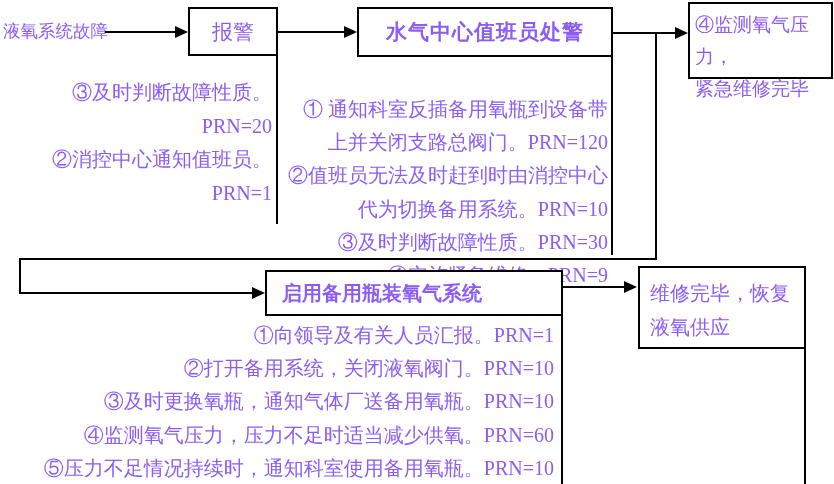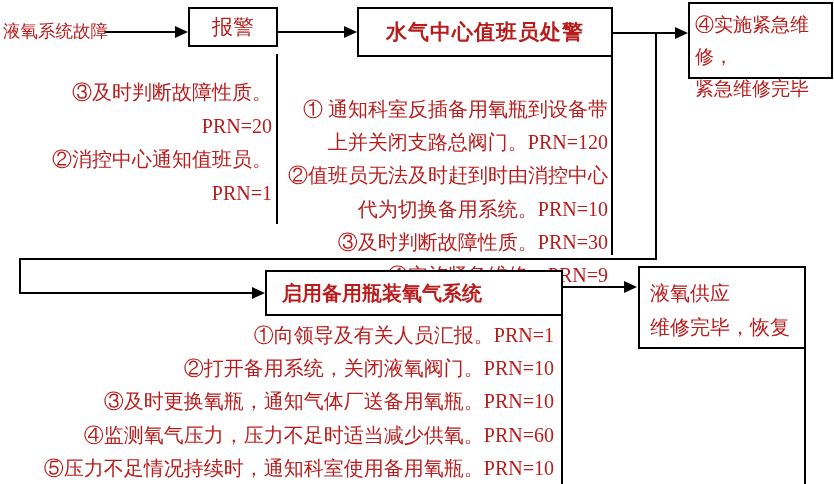--- a/index.html
+++ b/index.html
@@ -2,21 +2,21 @@
 <html><head>
 <meta charset="utf-8">
 <style>
   html, body { margin: 0; padding: 0; background: #ffffff; }
   #stage {
     position: relative;
     width: 834px;
     height: 484px;
     background: #ffffff;
     font-family: "Liberation Serif", "DejaVu Serif", serif;
-    color: #b91c1c;
+    color: #8b5cf6;
     overflow: hidden;
   }
   .box {
     position: absolute;
     box-sizing: border-box;
     border: 2px solid #000000;
     background: #ffffff;
     display: flex;
     align-items: center;
   }
@@ -44,40 +44,40 @@
 
 <div id="stage">
 
   <div class="label" style="position:absolute; left:3px; top:19px; font-size:17.5px;">液氧系统故障</div>
 
   <div>
     <div class="hline" style="left:105px; top:31px; width:72px; height:2px;"></div>
     <div class="arrowhead" style="left:175px; top:26px;"></div>
   </div>
 
-  <div class="box center" style="left:188px; top:7px; width:90px; height:40px;">
+  <div class="box center" style="left:188px; top:7px; width:90px; height:49px;">
     <span class="node-label">报警</span>
   </div>
 
   <div>
     <div class="hline" style="left:278px; top:31px; width:67px; height:2px;"></div>
     <div class="arrowhead" style="left:344px; top:26px;"></div>
   </div>
 
   <div class="box center" style="left:357px; top:7px; width:256px; height:50px;">
     <span class="node-label" style="letter-spacing:1px;font-weight:bold;">水气中心值班员处警</span>
   </div>
 
   <div>
     <div class="hline" style="left:613px; top:32px; width:63px; height:2px;"></div>
     <div class="arrowhead" style="left:675px; top:27px;"></div>
   </div>
 
   <div class="box multiline" style="left:688px; top:2px; width:145px; height:77px; padding:5px 0 0 5px; font-size:19px; line-height:32px;">
-      <div>④实施紧急维修，</div>
+      <div>④监测氧气压力，</div>
       <div>紧急维修完毕</div>
     </div>
 
   <div class="vline" style="left:276px; top:54px; width:2px; height:170px;"></div>
   <div class="steps" style="right:562px; top:76px; line-height:33.5px;">
       <div>③及时判断故障性质。</div>
       <div>PRN=20</div>
       <div>②消控中心通知值班员。</div>
       <div>PRN=1</div>
     </div>
@@ -103,22 +103,22 @@
   <div class="box" style="left:265px; top:270px; width:298px; height:46px; padding-left:15px;font-weight:bold;">
     <span class="node-label" style="font-size:20px;">启用备用瓶装氧气系统</span>
   </div>
 
   <div>
     <div class="hline" style="left:563px; top:286px; width:62px; height:2px;"></div>
     <div class="arrowhead" style="left:624px; top:281px;"></div>
   </div>
 
   <div class="box multiline" style="left:638px; top:266px; width:168px; height:83px; padding:8px 0 0 10px; font-size:20px; line-height:34px;">
+      <div>维修完毕，恢复</div>
       <div>液氧供应</div>
-      <div>维修完毕，恢复</div>
     </div>
 
   <div class="vline" style="left:561px; top:314px; width:2px; height:170px;"></div>
   <div class="steps" style="right:280px; top:319px; line-height:33.2px;">
       <div>①向领导及有关人员汇报。PRN=1</div>
       <div>②打开备用系统，关闭液氧阀门。PRN=10</div>
       <div>③及时更换氧瓶，通知气体厂送备用氧瓶。PRN=10</div>
       <div>④监测氧气压力，压力不足时适当减少供氧。PRN=60</div>
       <div>⑤压力不足情况持续时，通知科室使用备用氧瓶。PRN=10</div>
     </div>

